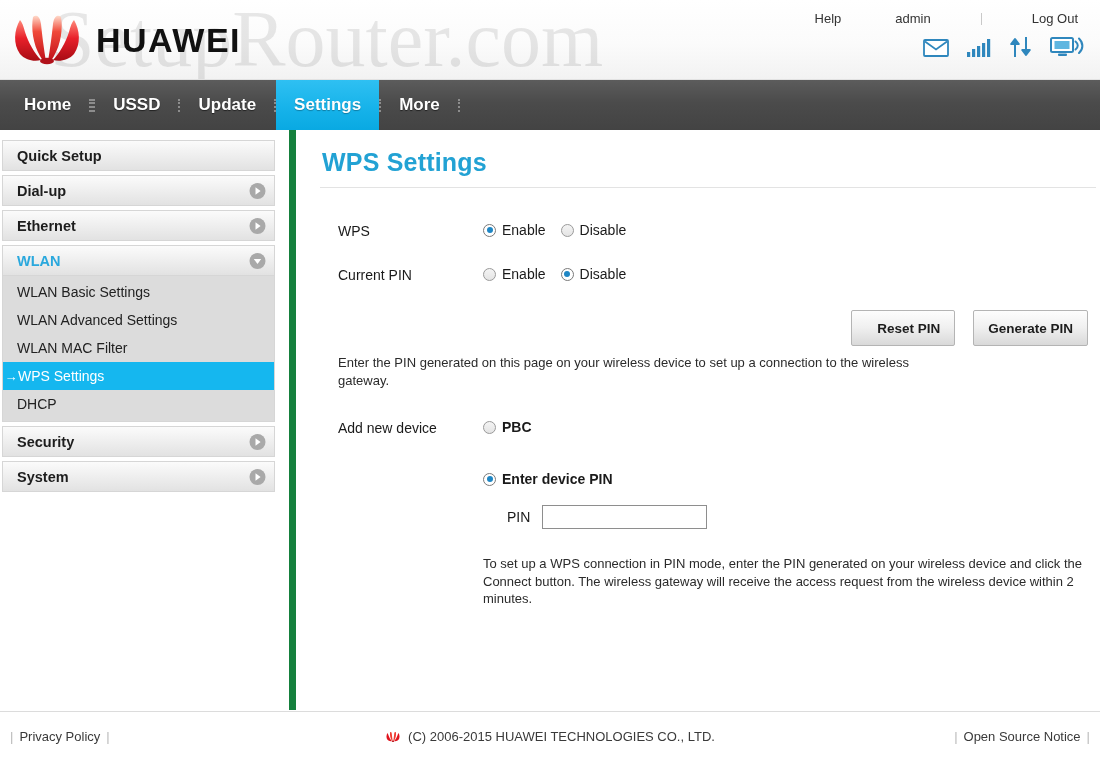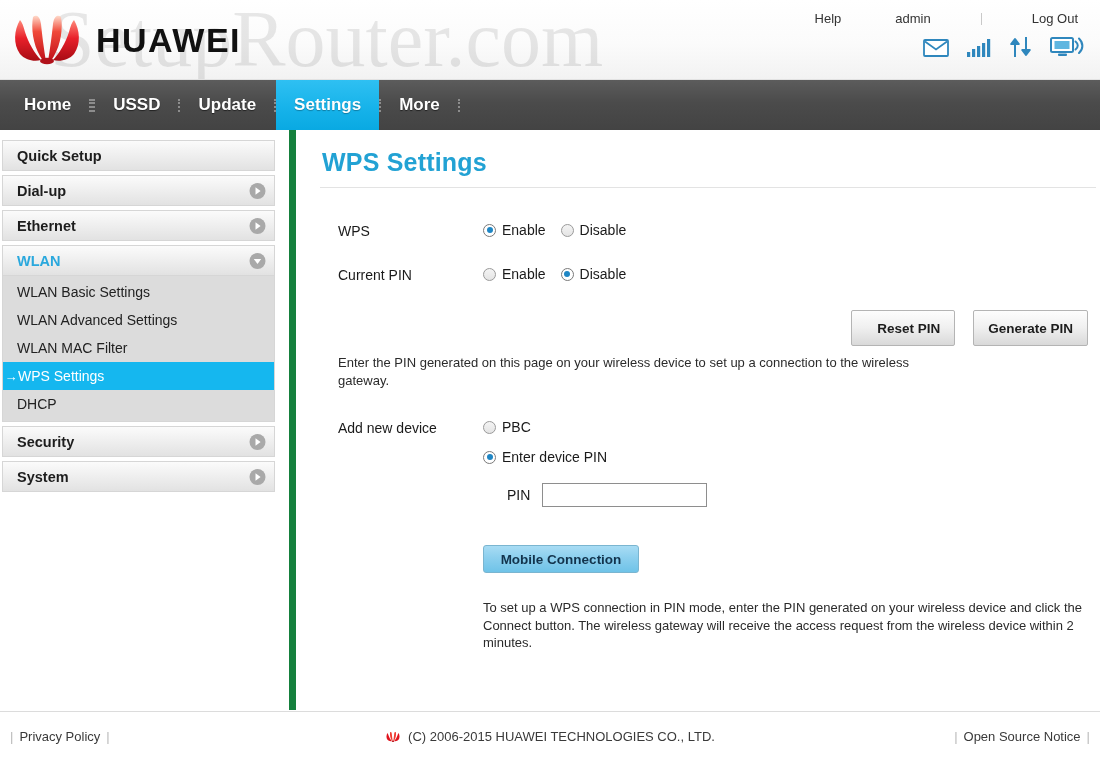--- a/index.html
+++ b/index.html
@@ -278,27 +278,27 @@
     text-align: right;
   }
   .help-text {
     font-size: 13px;
     color: #2b2b2b;
     line-height: 1.35;
     max-width: 612px;
     margin: 2px 0 0 0;
   }
 
-  .radio-stack { display: flex; flex-direction: column; gap: 14px; }
+  .radio-stack { display: flex; flex-direction: column; gap: 36px; font-weight: bold; }
 
   .pin-row {
     display: flex;
     align-items: center;
     gap: 12px;
-    margin: 18px 0 16px 24px;
+    margin: 18px 0 0 24px;
   }
   .pin-label { font-size: 14px; color: #1a1a1a; }
   .pin-input {
     width: 165px;
     height: 24px;
     border: 1px solid #8e8e8e;
     background: #ffffff;
     font-size: 13px;
     padding: 0 4px;
     font-family: "Liberation Sans", sans-serif;
@@ -571,21 +571,20 @@
                 <span class="radio on"></span>
                 <span>Enter device PIN</span>
               </label>
             </div>
 
             <div class="pin-row">
               <span class="pin-label">PIN</span>
               <input class="pin-input" type="text" value="" style="">
             </div>
 
-            <button class="btn-blue">Mobile Connection</button>
 
             <div class="help-text" style="margin-top:26px;">To set up a WPS connection in PIN mode, enter the PIN generated on your wireless device and click the Connect button. The wireless gateway will receive the access request from the wireless device within 2 minutes.</div>
           </div>
         </div>
 
       </div>
     </div>
   </div>
 
   <div class="footer">

